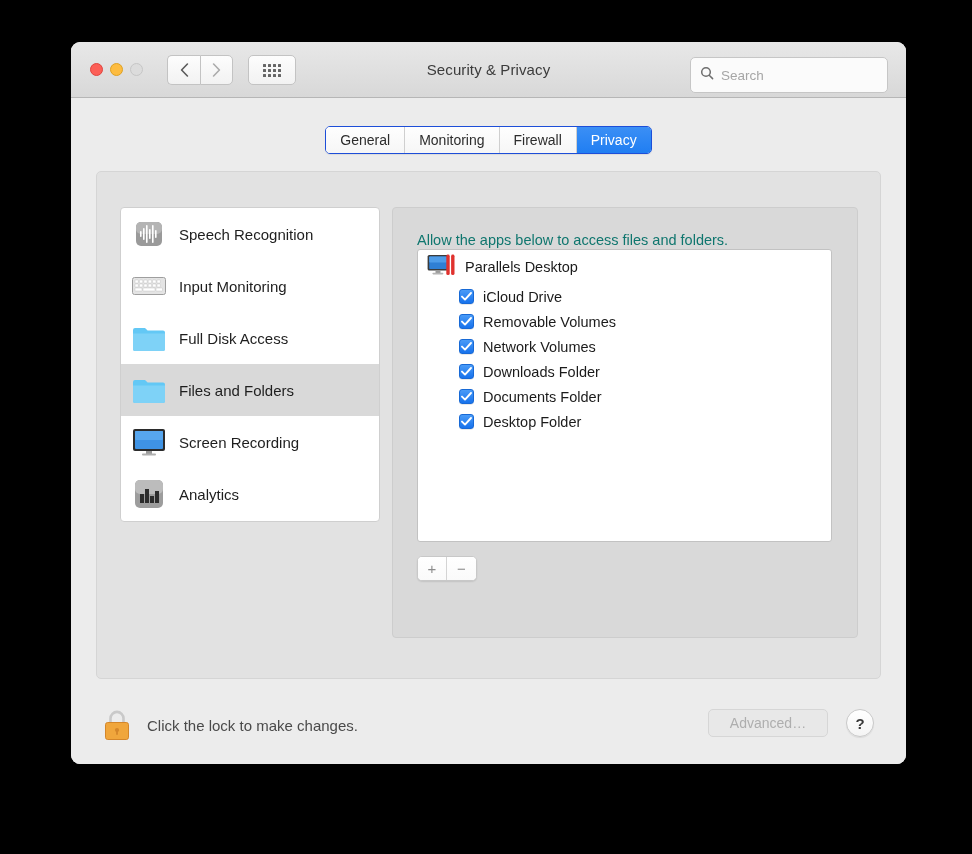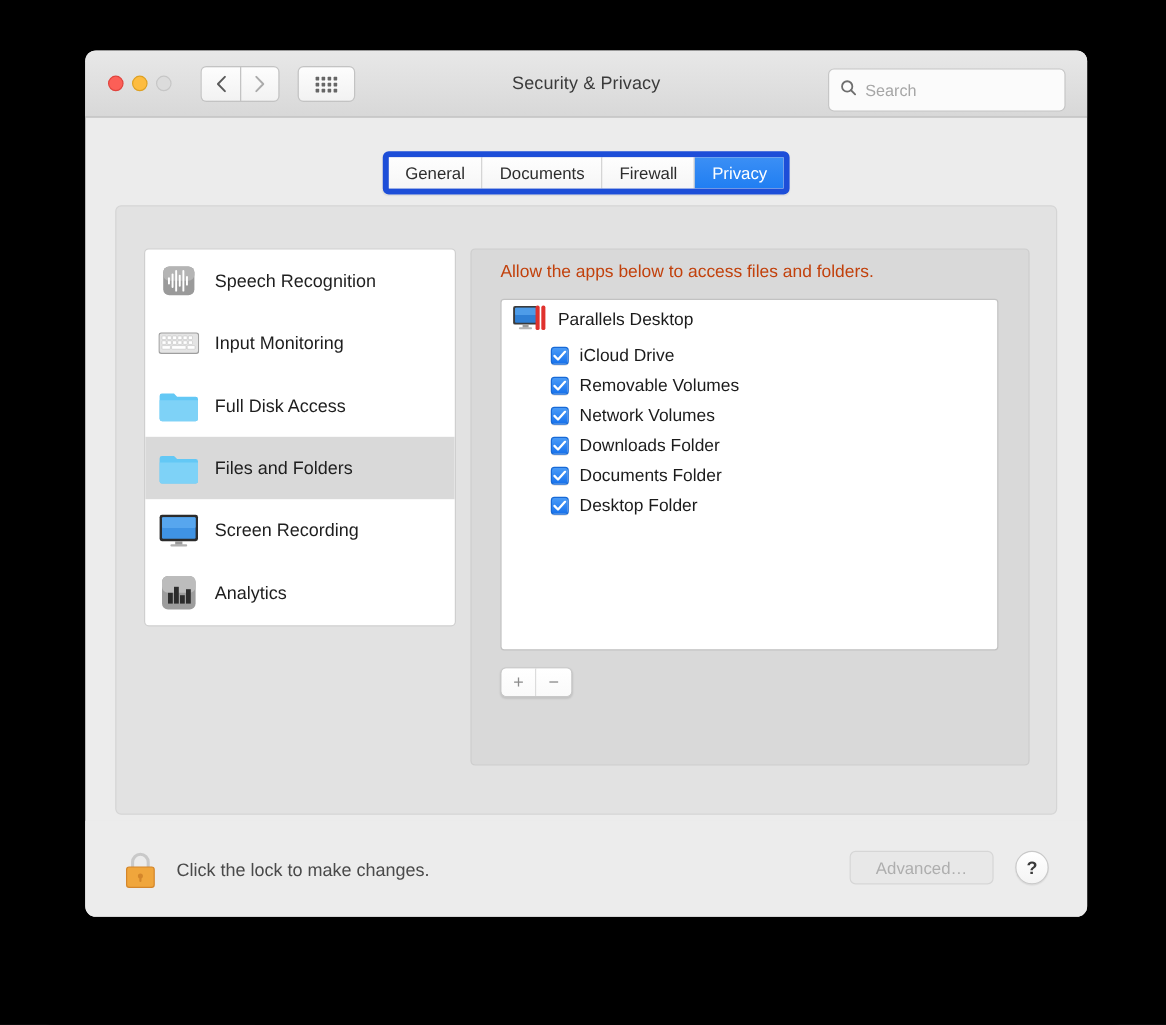--- a/index.html
+++ b/index.html
@@ -122,21 +122,21 @@
 
   
   #tabbar {
     position: absolute;
     left: 0; right: 0; top: 84px;
     display: flex;
     justify-content: center;
   }
   .tabseg {
     display: flex;
-    border: 5px solid #1d4ed8;
+    border: 1px solid #1d4ed8;
     border-radius: 5px;
     overflow: hidden;
     box-shadow: 0 1px 1px rgba(0,0,0,0.07);
   }
   .tab {
     height: 26px;
     padding: 0 14px;
     display: flex; align-items: center; justify-content: center;
     font-size: 14px;
     color: #2d2d2d;
@@ -192,23 +192,23 @@
   #rightpane {
     position: absolute;
     left: 295px; top: 35px;
     width: 466px; height: 431px;
     background: #d9d9d9;
     border: 1px solid #cdcdcd;
     border-radius: 4px;
   }
   #pane-desc {
     position: absolute;
-    left: 24px; top: 11px;
+    left: 24px; top: 24px;
     font-size: 14.5px;
-    color: #c2410c;
+    color: #0f766e;
   }
   #applist {
     position: absolute;
     left: 24px; top: 41px;
     width: 415px; height: 293px;
     background: #ffffff;
     border: 1px solid #c2c2c2;
     border-radius: 3px;
     overflow: hidden;
   }
@@ -355,21 +355,21 @@
           <path d="M9.2 9.2L12.6 12.6" stroke="#6e6e6e" stroke-width="1.5" stroke-linecap="round"></path>
         </svg>
       </span>
       <input id="search-input" type="text" placeholder="Search" style="">
     </div>
   </div>
 
   <div id="tabbar">
     <div class="tabseg">
       <div class="tab">General</div>
-      <div class="tab">Documents</div>
+      <div class="tab">Monitoring</div>
       <div class="tab">Firewall</div>
       <div class="tab active">Privacy</div>
     </div>
   </div>
 
   <div id="content">
 
     <div id="sidebar">
 
       <div class="srow">

